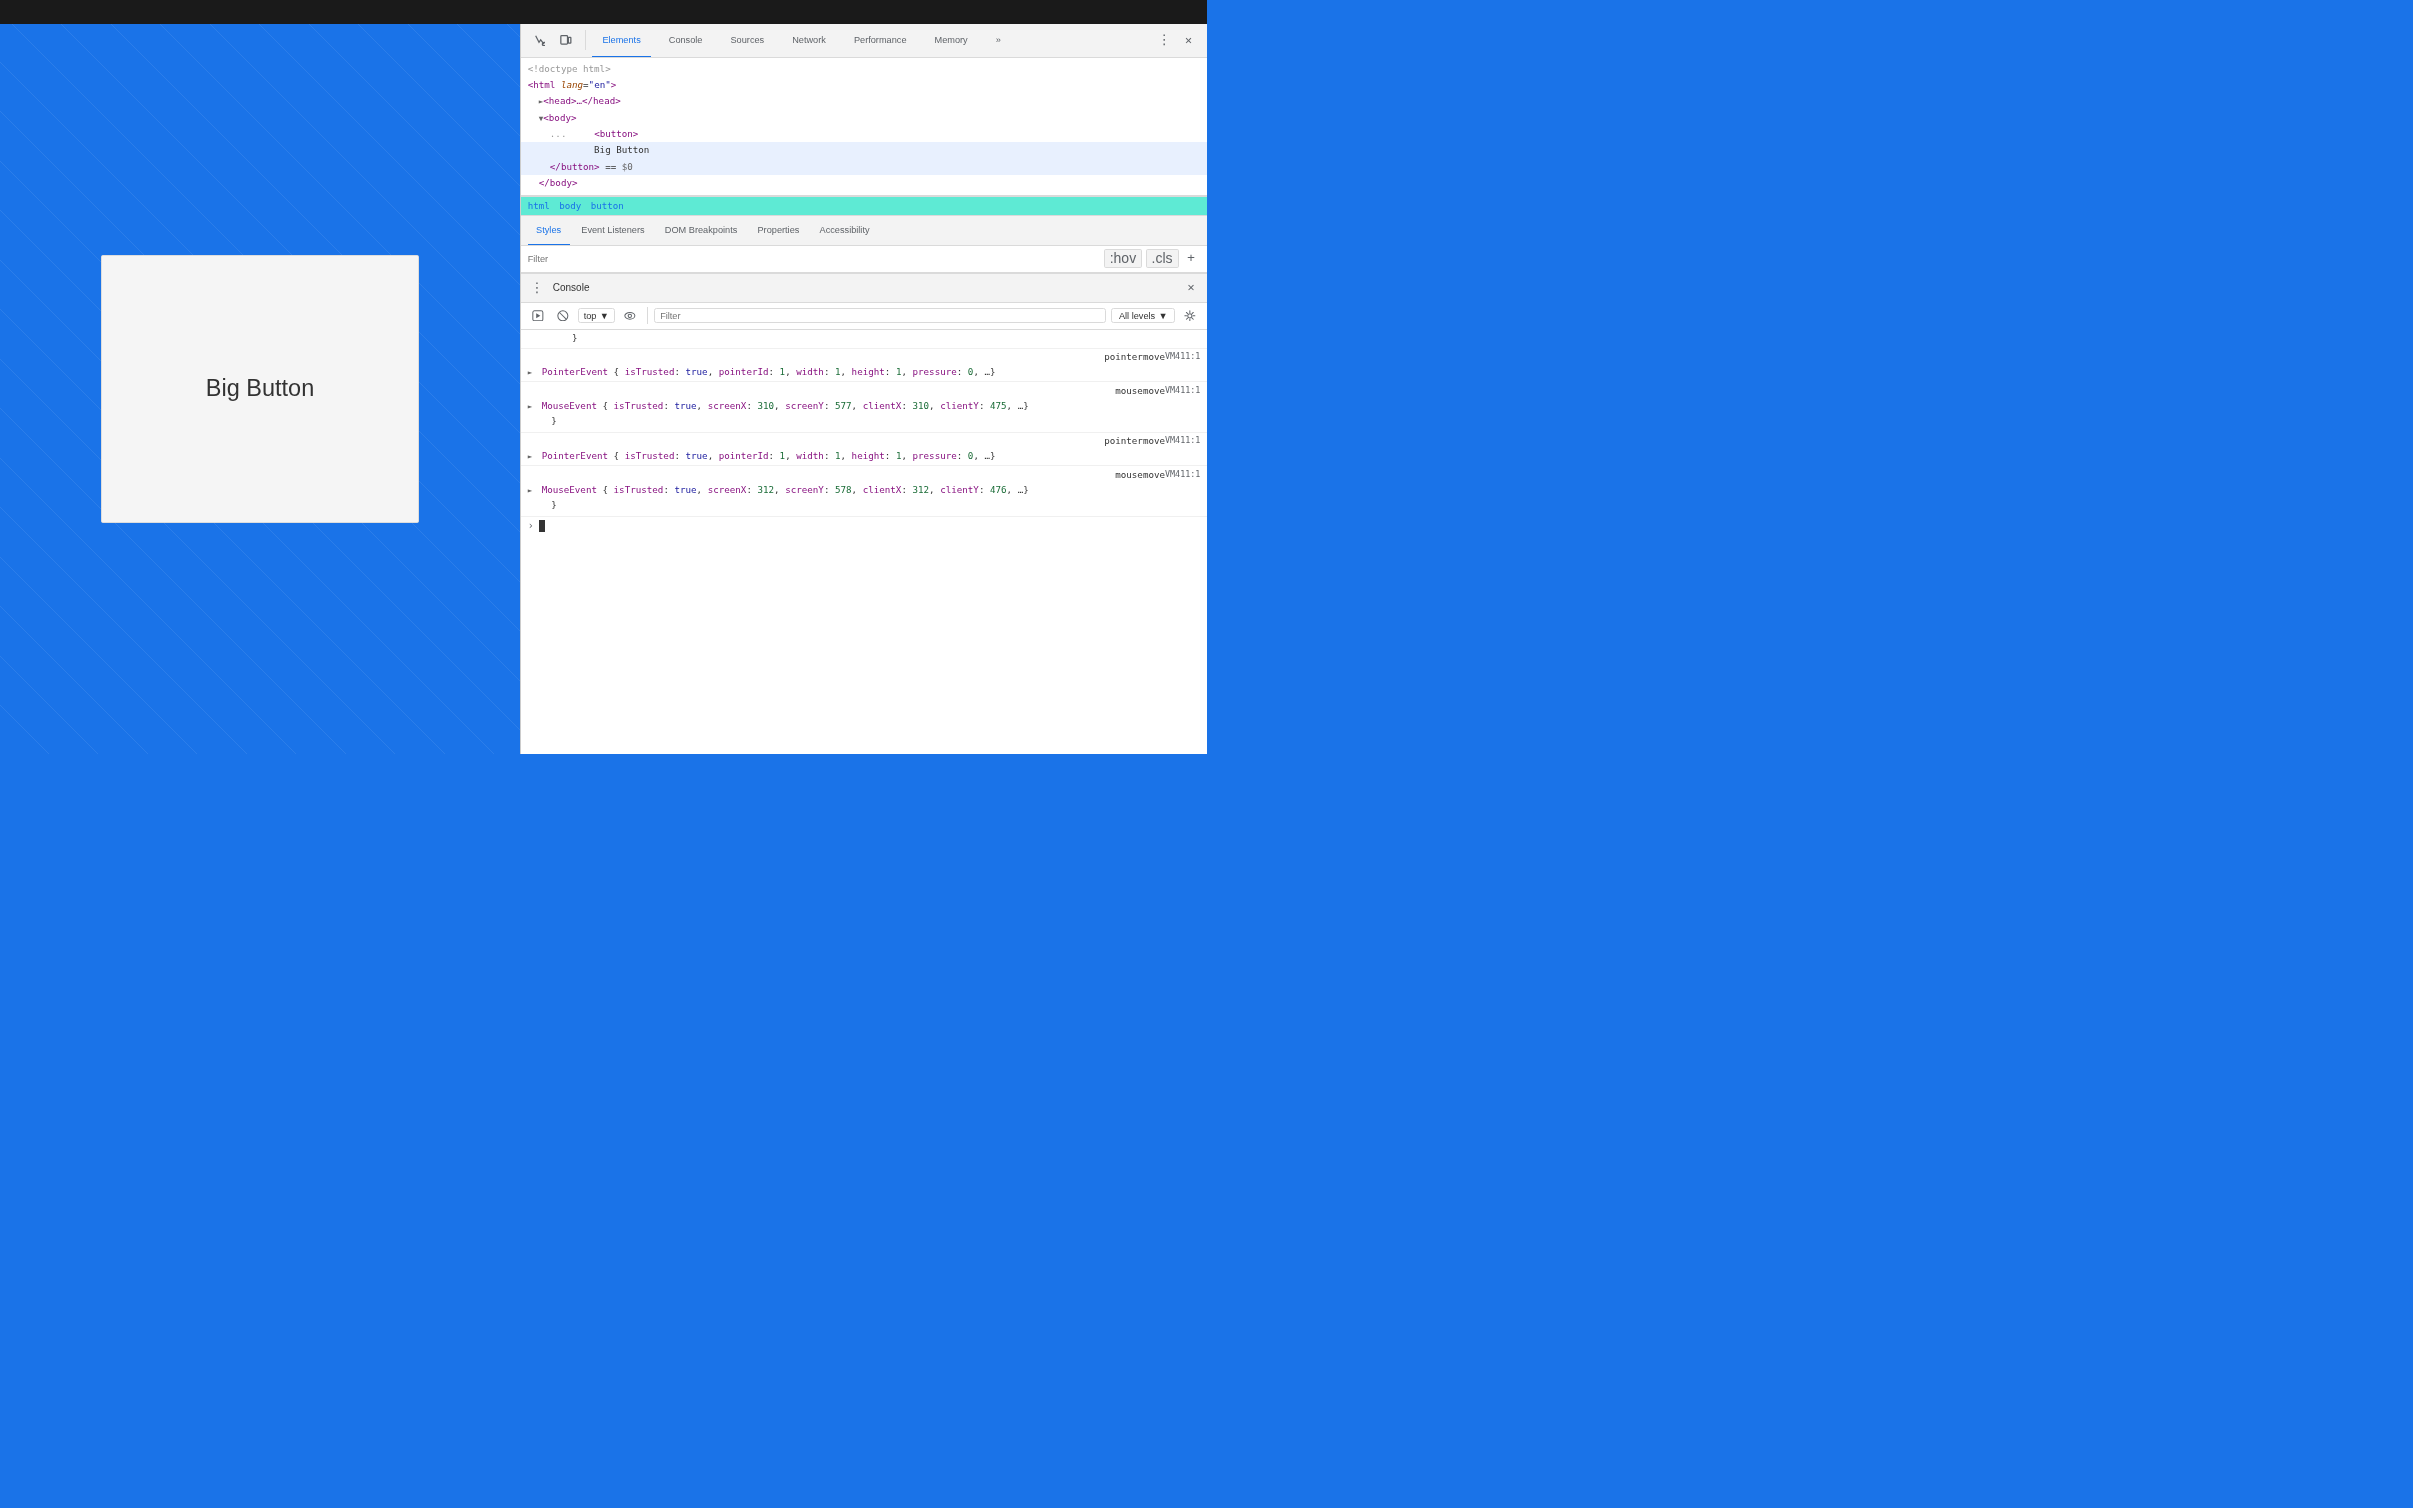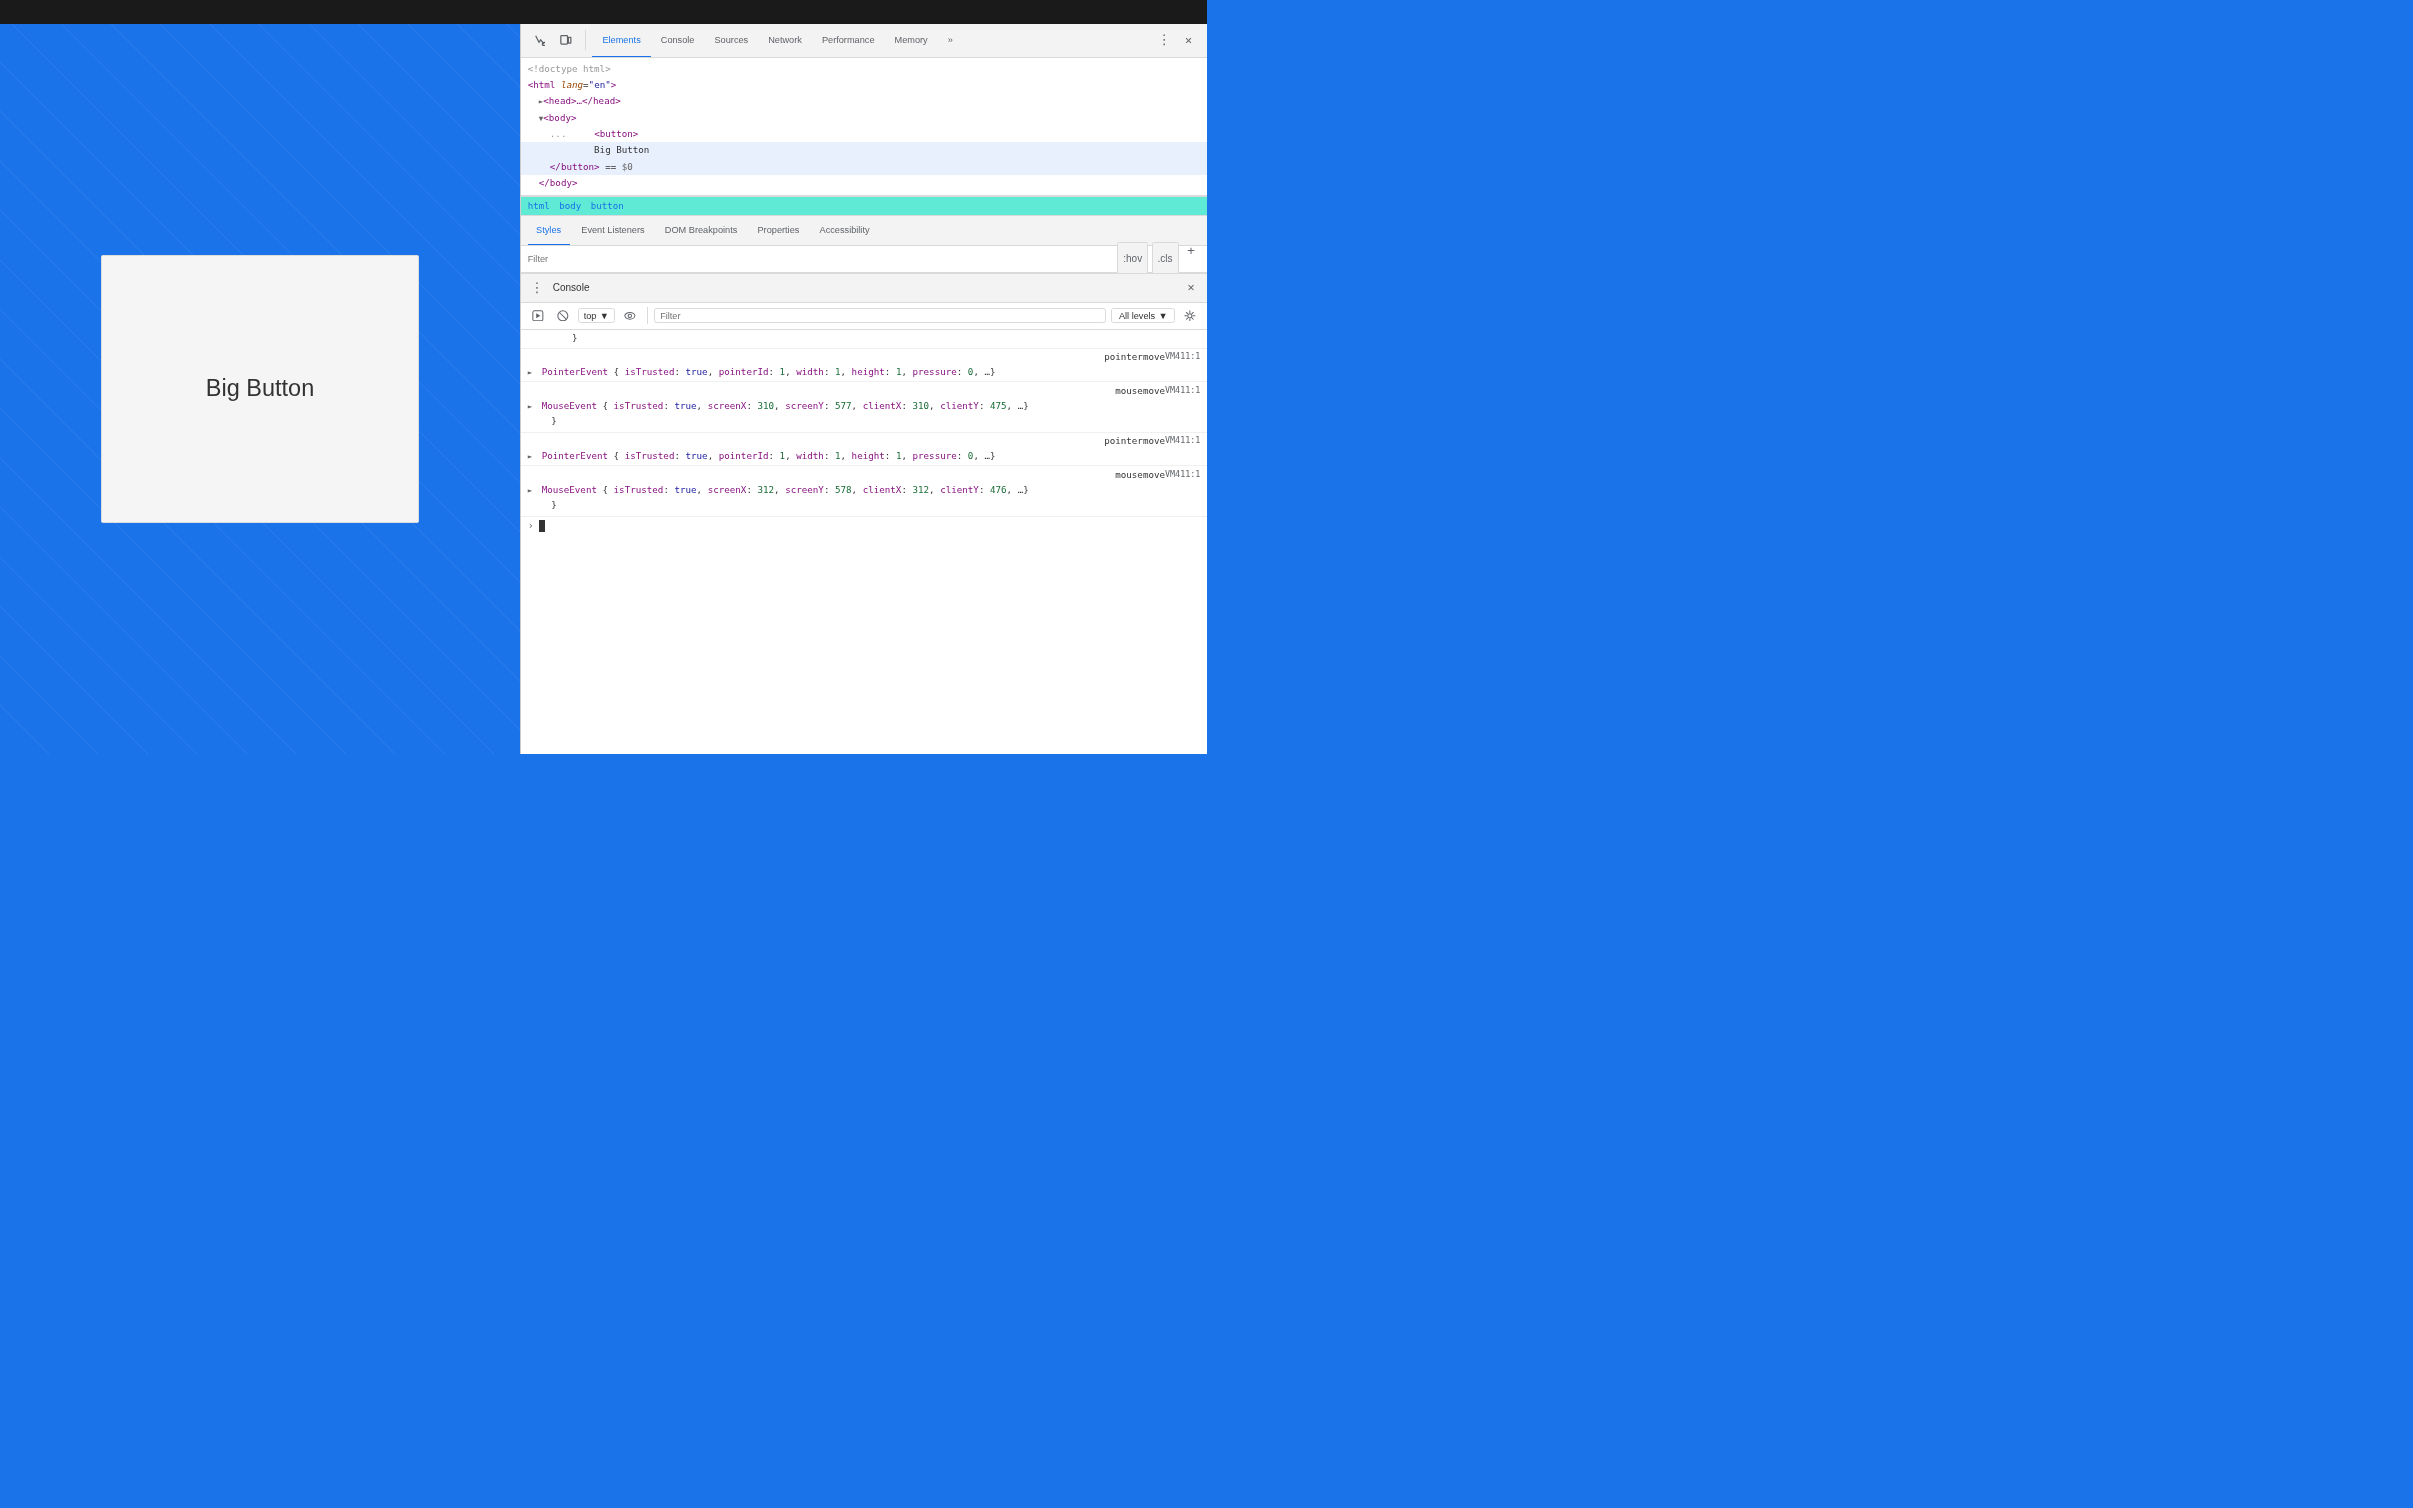--- a/index.html
+++ b/index.html
@@ -116,21 +116,21 @@
       width: 0.8px;
       height: 20px;
       background: #dadada;
       margin: 0 3.4px;
     }
 
     .devtools-tabs {
       display: flex;
       align-items: center;
       height: 100%;
-      gap: 0;
+      gap: 8px;
     }
 
     .devtools-tab {
       padding: 0 10px;
       height: 100%;
       display: flex;
       align-items: center;
       font-family: Arial, sans-serif;
       font-size: 9.2px;
       color: #5f6368;
@@ -252,22 +252,22 @@
       color: #333;
       background: transparent;
     }
 
     .filter-buttons {
       display: flex;
       gap: 3.4px;
     }
 
     .filter-btn {
-      padding: 10px 5px;
-      font-size: 10px;
+      padding: 0 5px;
+      font-size: 14px;
       font-family: Arial, sans-serif;
       color: #5f6368;
       background: #f3f3f3;
       border: 0.8px solid #dadada;
       border-radius: 1.7px;
       cursor: pointer;
     }
 
     .plus-btn {
       width: 18.4px;

